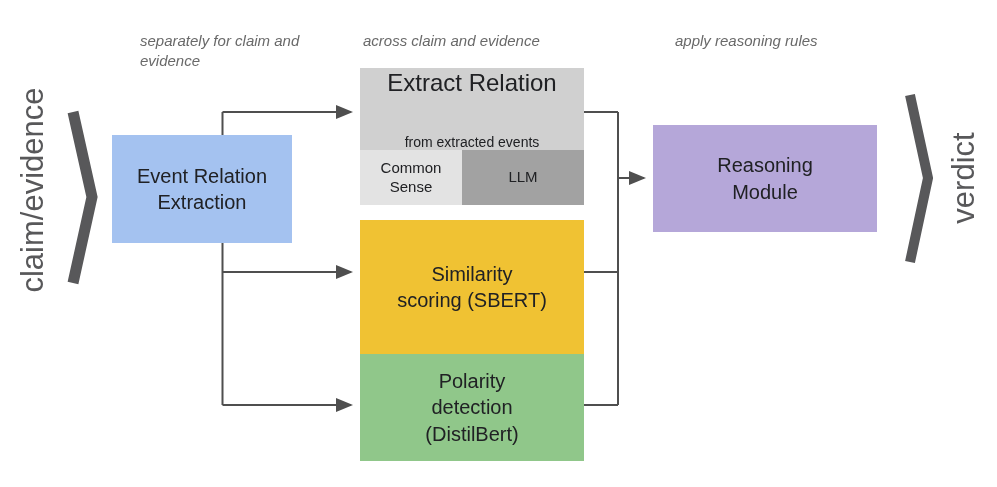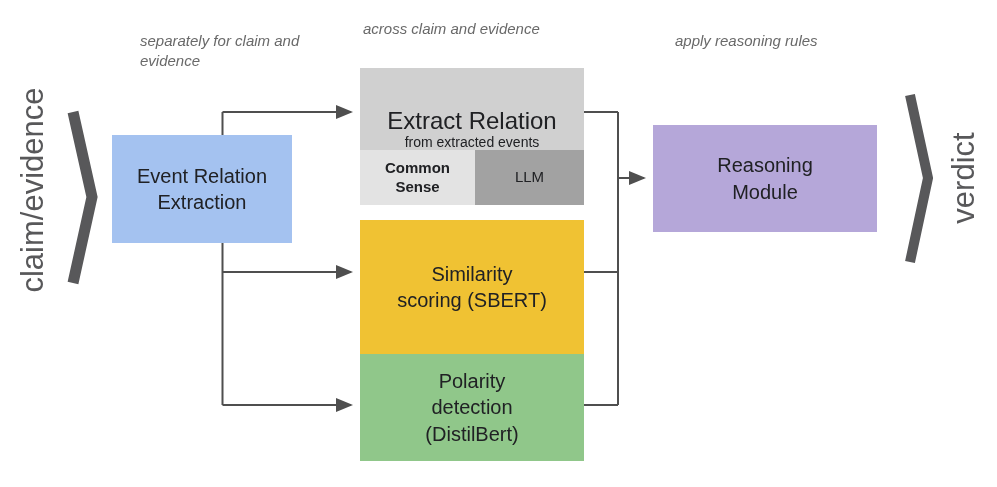--- a/index.html
+++ b/index.html
@@ -12,26 +12,26 @@
   }
   #svg-layer{position:absolute;left:0;top:0;z-index:0;}
   .box{
     position:absolute;display:flex;align-items:center;justify-content:center;
     text-align:center;color:#202124;font-size:20px;line-height:1.32;z-index:1;
   }
   .box .line{display:block;}
   #box-event{left:112px;top:135px;width:180px;height:108px;background:#a4c2f0;}
   #box-extract{left:360px;top:68px;width:224px;height:137px;background:#d0d0d0;
     flex-direction:column;align-items:stretch;justify-content:flex-start;}
-  .extract-top{flex:1;display:flex;flex-direction:column;align-items:center;justify-content:flex-end;padding-top:2px;}
+  .extract-top{flex:1;display:flex;flex-direction:column;align-items:center;justify-content:space-between;padding-top:2px;}
   .extract-title{font-size:24px;line-height:1.1;}
   .extract-subtitle{font-size:14px;line-height:1.15;}
   .extract-bottom{display:flex;height:55px;}
   .subcell{display:flex;align-items:center;justify-content:center;font-size:15px;line-height:1.25;text-align:center;}
-  #sub-common{width:115px;background:#e3e3e3;font-weight:bold;}
+  #sub-common{width:102px;background:#e3e3e3;}
   #sub-llm{flex:1;background:#a2a2a2;}
   #box-similarity{left:360px;top:220px;width:224px;height:134px;background:#f0c233;}
   #box-polarity{left:360px;top:354px;width:224px;height:107px;background:#90c78a;}
   #box-reasoning{left:653px;top:125px;width:224px;height:107px;background:#b5a7d9;}
   .vlabel{
     position:absolute;color:#58585a;font-size:31px;text-align:center;z-index:1;
     transform:rotate(-90deg);white-space:nowrap;
   }
   #label-input{left:-97px;top:172px;width:260px;height:36px;line-height:36px;}
   #label-output{left:894px;top:160px;width:140px;height:36px;line-height:36px;}
@@ -59,21 +59,21 @@
       <path d="M618,178 L644,178" marker-end="url(#arrow)"></path>
     </g>
     <polyline points="73,112 92,197 73,283" stroke="#58585a" stroke-width="11" fill="none"></polyline>
     <polyline points="910,95 928,178 910,262" stroke="#58585a" stroke-width="10" fill="none"></polyline>
   </svg>
 
   <div class="vlabel" id="label-input">claim/evidence</div>
   <div class="vlabel" id="label-output">verdict</div>
 
   <div class="annotation" style="left:140px;top:31px;width:170px;">separately for claim and evidence</div>
-  <div class="annotation" style="left:363px;top:19px;">across claim and evidence</div>
+  <div class="annotation" style="left:363px;top:31px;">across claim and evidence</div>
   <div class="annotation" style="left:675px;top:31px;">apply reasoning rules</div>
 
   <div class="box" id="box-event">
     <div>
       <span class="line">Event Relation</span>
       <span class="line">Extraction</span>
     </div>
   </div>
 
   <div class="box" id="box-extract">

